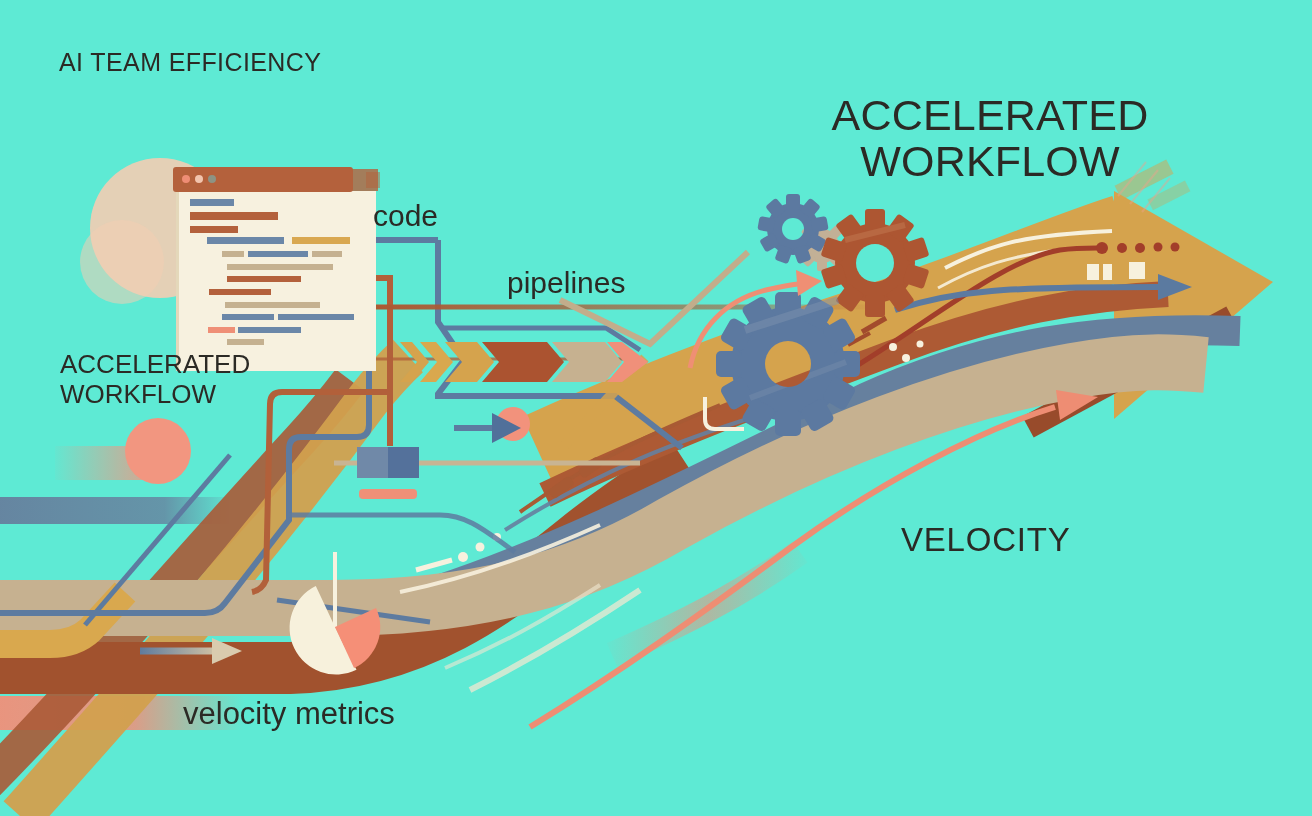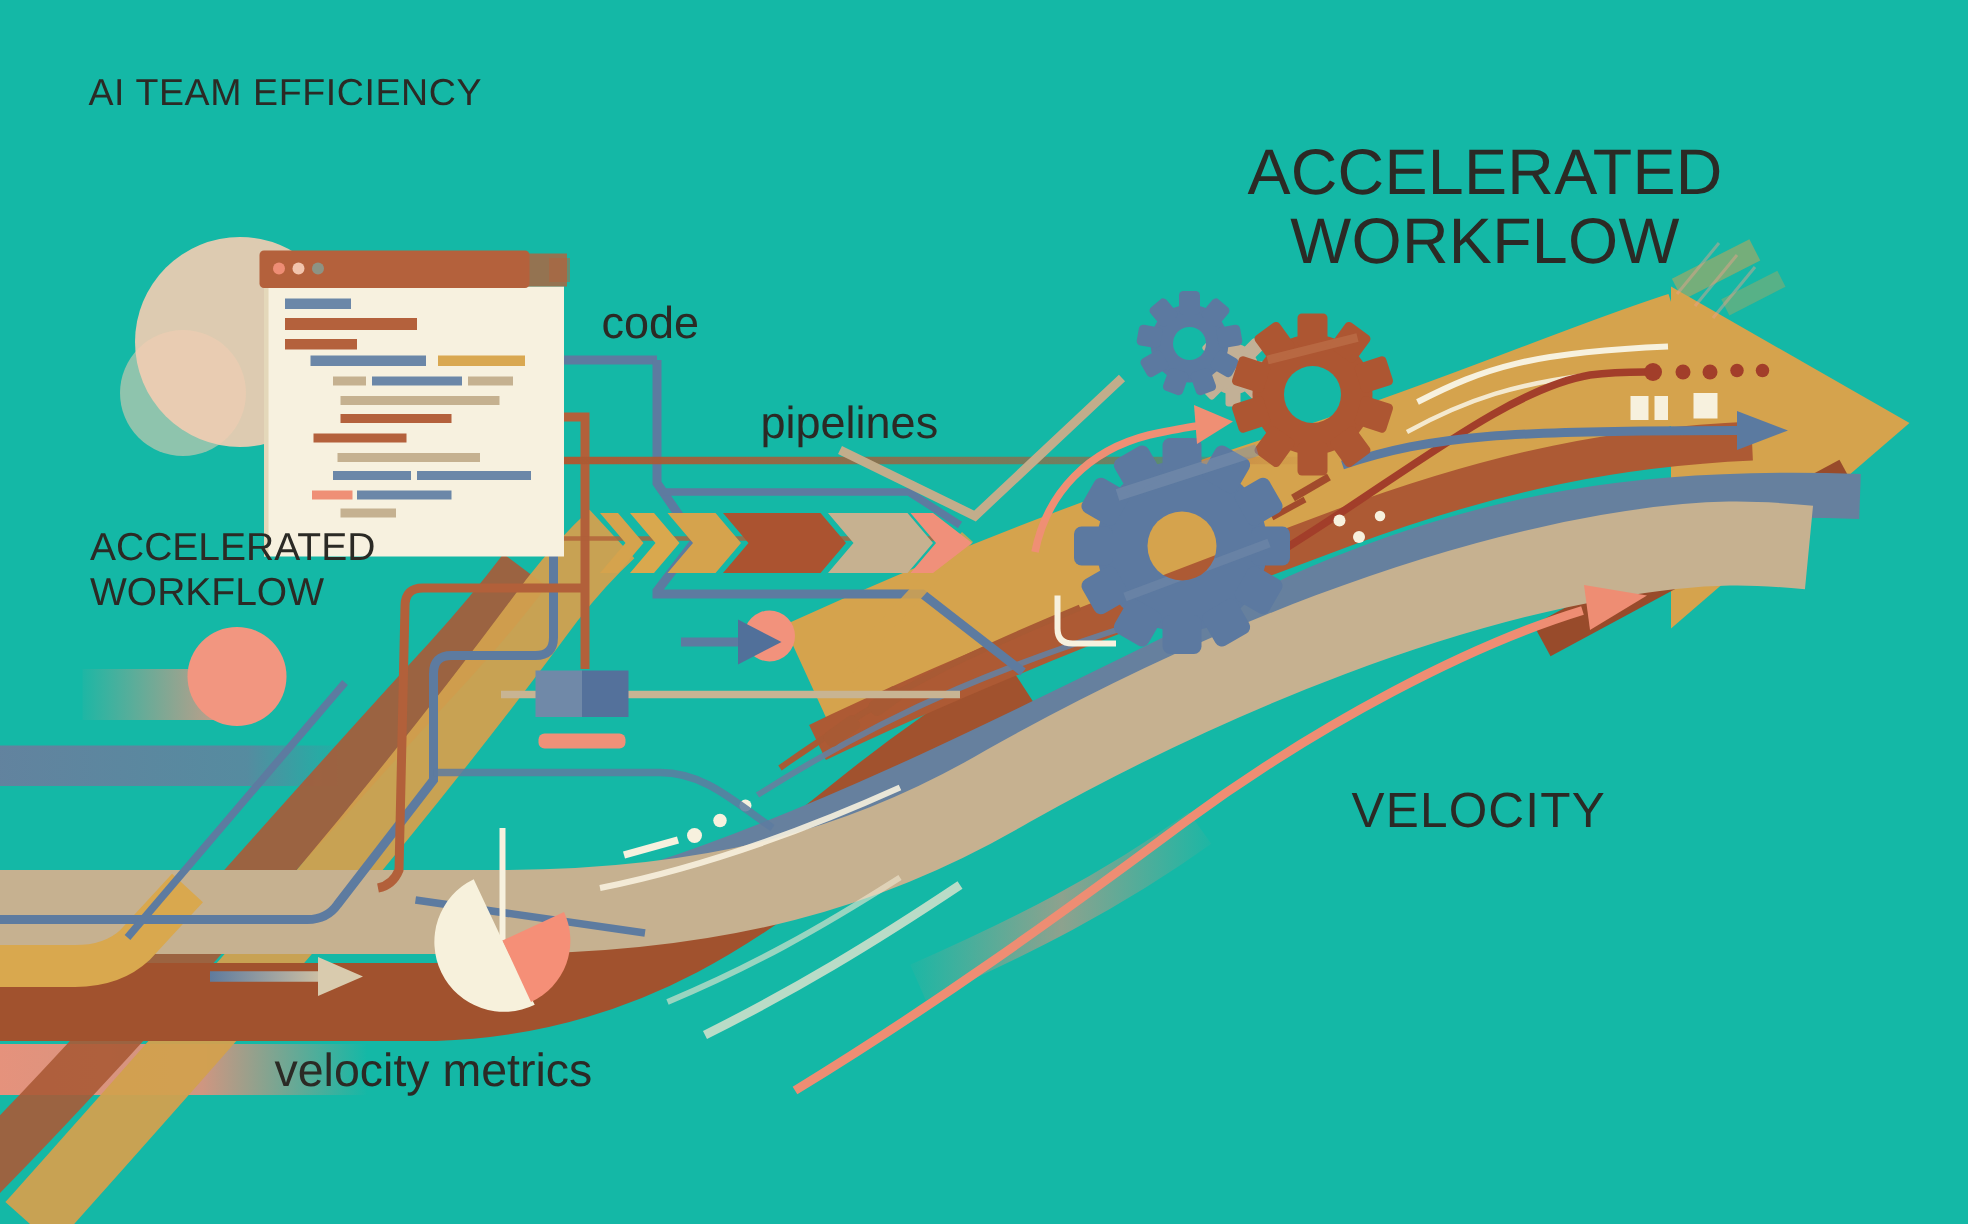--- a/index.html
+++ b/index.html
@@ -1,24 +1,24 @@
 <!DOCTYPE html>
 <html><head>
 <meta charset="utf-8">
 <style>
   html,body{margin:0;padding:0;}
   .stage{position:relative;width:1312px;height:816px;overflow:hidden;
-         font-family:"Liberation Sans",sans-serif;background:#14b8a6;}
+         font-family:"Liberation Sans",sans-serif;background:#5eead4;}
   .stage svg{position:absolute;left:0;top:0;}
   .lbl{position:absolute;color:#2b2a25;white-space:nowrap;}
   .kicker{left:59px;top:48px;font-size:25px;letter-spacing:.4px;}
   .title{left:790px;top:92px;width:400px;text-align:center;font-size:43px;
          line-height:46px;font-weight:500;letter-spacing:.2px;white-space:normal;}
   .sidecap{left:60px;top:349px;font-size:26px;line-height:30px;white-space:normal;}
-  .lbl-code{left:373px;top:199px;font-size:30px;margin-left:28px;}
+  .lbl-code{left:373px;top:199px;font-size:30px;}
   .lbl-pipelines{left:507px;top:266px;font-size:30px;}
   .lbl-velocity{left:901px;top:521px;font-size:33px;letter-spacing:.8px;}
   .lbl-velmetrics{left:183px;top:696px;font-size:31px;}
 </style>
 </head>
 <body>
 
 <div class="stage">
 
 <svg width="1312" height="816" viewBox="0 0 1312 816">

